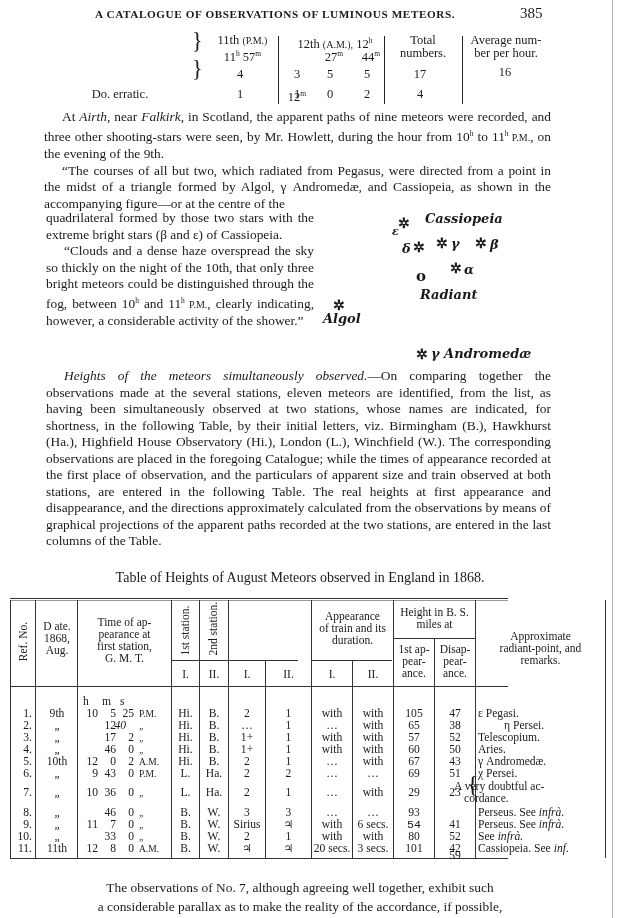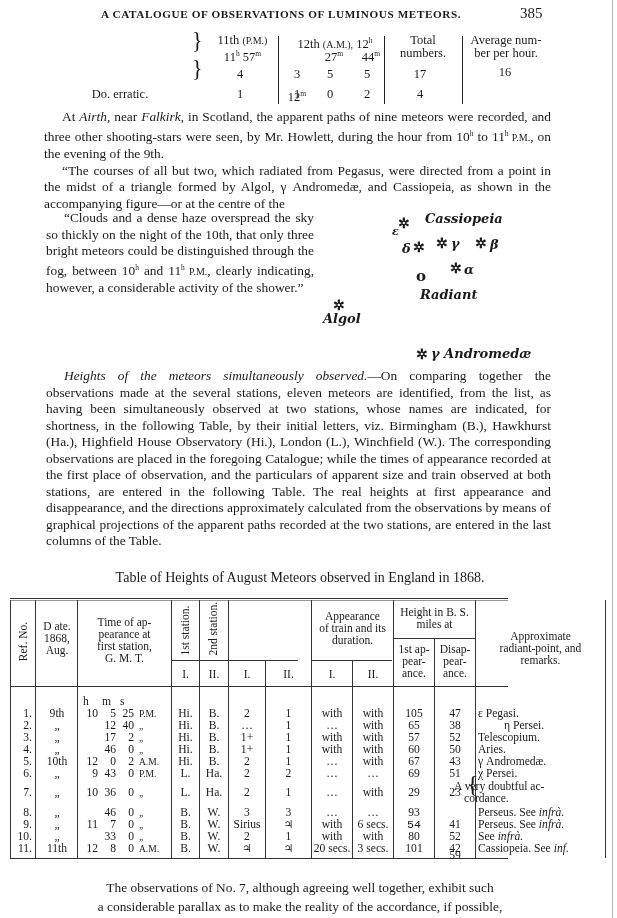--- a/index.html
+++ b/index.html
@@ -1,20 +1,20 @@
 <!DOCTYPE html>
 <html><head>
 <meta charset="utf-8">
 <style>
   html, body { margin:0; padding:0; background:#ffffff; }
   body { width:617px; height:918px; position:relative; overflow:hidden;
          font-family:"Liberation Serif","DejaVu Serif",serif; color:#1a1a1a; }
   .page-edge { position:absolute; left:612px; top:0; width:1px; height:918px; background:#b5b5b5; }
   .running-head { position:absolute; top:5px; left:0; width:600px; }
-  .rh-title { position:absolute; left:101px; top:3px; font-size:11.2px; letter-spacing:0.6px; font-variant:small-caps; font-weight:bold; }
+  .rh-title { position:absolute; left:95px; top:3px; font-size:11.2px; letter-spacing:0.6px; font-variant:small-caps; font-weight:bold; }
   .rh-page { position:absolute; left:520px; top:0; font-size:15px; }
 
   
   .sum { position:absolute; top:30px; left:0; width:600px; height:75px; font-size:12.5px; }
   .sum .c { position:absolute; text-align:center; line-height:13px; }
   .sum .vl { position:absolute; width:1px; background:#222; }
   .brace { position:absolute; font-size:22px; line-height:22px; transform:scaleY(1.05); }
   sup.s { font-size:7.5px; vertical-align:5px; }
   .sc { font-variant:small-caps; font-size:10px; }
 
@@ -93,20 +93,21 @@
   <div class="c" style="left:352px;top:58px;width:30px;">2</div>
   <div class="c" style="left:405px;top:58px;width:30px;">4</div>
 </div>
 
 <div class="txt" style="top:109px;left:44px;width:507px;">
   <p class="ind"><span>At </span><i>Airth</i><span>, near </span><i>Falkirk</i><span>, in Scotland, the apparent paths of nine meteors were recorded, and three other shooting-stars were seen, by Mr. Howlett, during the hour from 10</span><sup class="s">h</sup><span> to 11</span><sup class="s">h</sup><span class="sc"> P.M.</span><span>, on the evening of the 9th.</span></p>
   <p class="ind">“The courses of all but two, which radiated from Pegasus, were directed from a point in the midst of a triangle formed by Algol, γ Andromedæ, and Cassiopeia, as shown in the accompanying figure—or at the centre of the</p>
 </div>
 
 <div class="txt" style="top:210px;left:46px;width:268px;">
+  <p>quadrilateral formed by those two stars with the extreme bright stars (β and ε) of Cassiopeia.</p>
   <p class="ind"><span>“Clouds and a dense haze overspread the sky so thickly on the night of the 10th, that only three bright meteors could be distinguished through the fog, between 10</span><sup class="s">h</sup><span> and 11</span><sup class="s">h</sup><span class="sc"> P.M.</span><span>, clearly indicating, however, a considerable activity of the shower.”</span></p>
 </div>
 
 <div class="fig">
   <span class="lbl" style="left:105px;top:6px;">Cassiopeia</span>
   <span class="star" style="left:78px;top:10px;">✲</span>
   <span class="lbl" style="left:72px;top:20px;font-size:11px;">ε</span>
   <span class="lbl" style="left:82px;top:36px;">δ</span>
   <span class="star" style="left:93px;top:34px;">✲</span>
   <span class="star" style="left:116px;top:30px;">✲</span>
@@ -220,21 +221,21 @@
         <span class="ctr" style="left: 343px; width: 40px;">with</span>
         <span class="ctr" style="left: 384px; width: 40px;">105</span>
         <span class="ctr" style="left: 425px; width: 40px;">47</span>
         <span style="left: 468px;"><span style="position: static;">ε Pegasi.</span></span>
       </div>
       <div class="row" style="top: 122px;">
         <span class="r" style="left: 0px; width: 22px;">2.</span>
         <span class="ctr" style="left: 27px; width: 40px;">„</span>
         <span class="r" style="left: 68px; width: 20px;"></span>
         <span class="r" style="left: 88px; width: 18px;">12</span>
-        <span class="r" style="left: 106px; width: 18px;">40</span>
+        <span class="r" style="left: 98px; width: 18px; font-style: italic;">40</span>
         <span class="" style="left: 129px; width: 32px; font-variant: small-caps; font-size: 9.5px;">„</span>
         <span class="ctr" style="left: 162px; width: 27px;">Hi.</span>
         <span class="ctr" style="left: 190px; width: 28px;">B.</span>
         <span class="ctr" style="left: 219px; width: 36px;">…</span>
         <span class="ctr" style="left: 256px; width: 45px;">1</span>
         <span class="ctr" style="left: 302px; width: 40px;">…</span>
         <span class="ctr" style="left: 343px; width: 40px;">with</span>
         <span class="ctr" style="left: 384px; width: 40px;">65</span>
         <span class="ctr" style="left: 425px; width: 40px;">38</span>
         <span style="left: 468px;"><span style="position: static; padding-left: 26px;">η Persei.</span></span>

